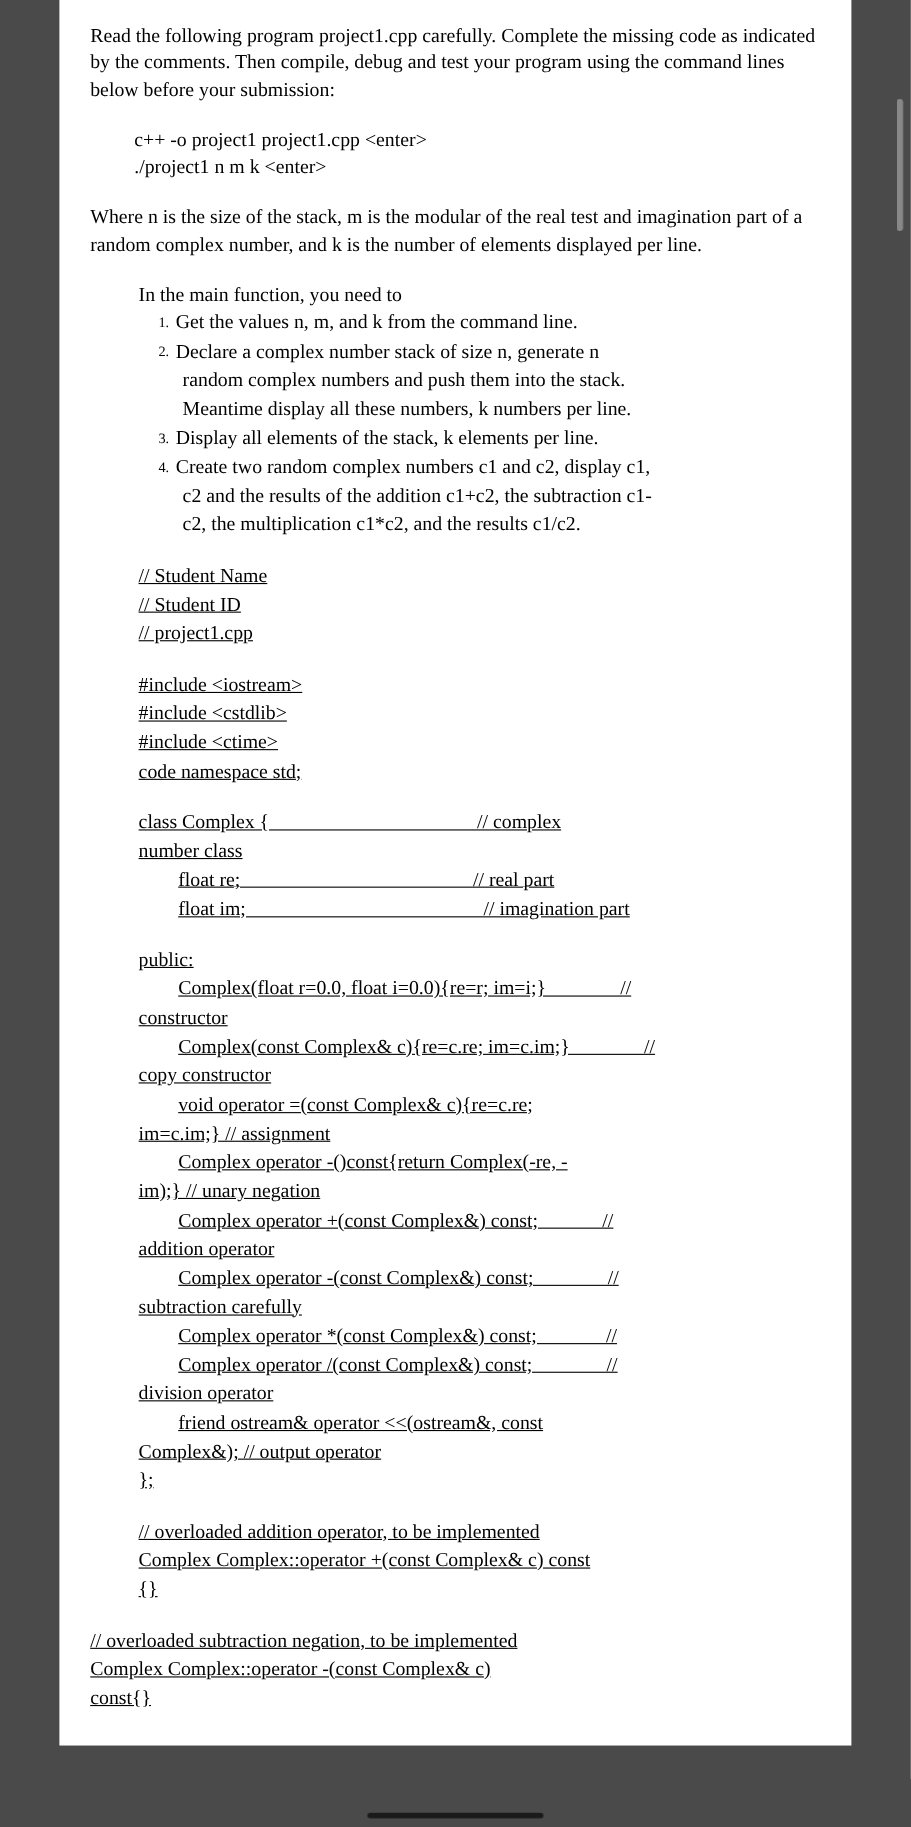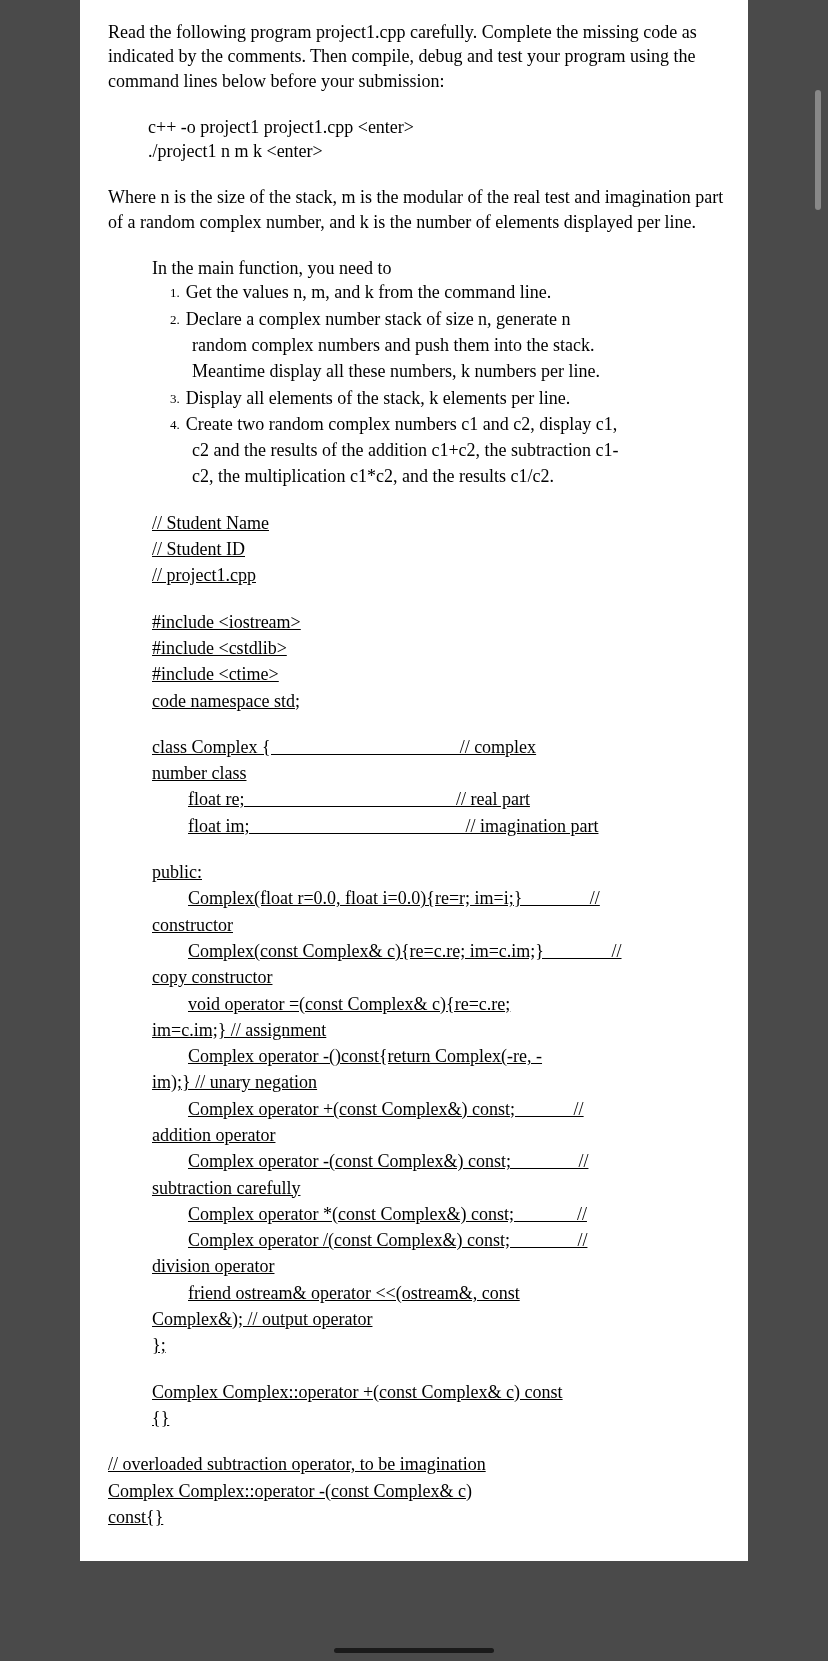--- a/index.html
+++ b/index.html
@@ -9,21 +9,21 @@
     }
     body {
       background-color: #4a4a4a;
       font-family: Georgia, 'Times New Roman', serif;
       display: flex;
       justify-content: center;
       padding: 0;
     }
     .page {
       background-color: #ffffff;
-      width: 668px;
+      width: 720px;
       padding: 20px 20px 30px 28px;
       color: #000000;
       font-size: 18px;
       line-height: 1.35;
     }
     .intro {
       margin-bottom: 22px;
     }
     .indent1 {
       padding-left: 40px;
@@ -145,26 +145,27 @@
     <div class="code-block-line">subtraction carefully</div>
     <div class="code-block-line code-indent1" style="white-space: pre;">Complex operator *(const Complex&amp;) const;              //</div>
     <div class="code-block-line code-indent1" style="white-space: pre;">Complex operator /(const Complex&amp;) const;               //</div>
     <div class="code-block-line">division operator</div>
     <div class="code-block-line code-indent1">friend ostream&amp; operator &lt;&lt;(ostream&amp;, const</div>
     <div class="code-block-line">Complex&amp;);   // output operator</div>
     <div class="code-block-line">};</div>
   </div>
 
   <div class="section">
+    <div class="code-block-line">// overloaded addition operator, to be implemented</div>
     <div class="code-block-line">Complex Complex::operator +(const Complex&amp; c) const</div>
     <div class="code-block-line">{}</div>
   </div>
 
   <div>
-    <div class="code-block-line">// overloaded subtraction operator, to be imagination</div>
+    <div class="code-block-line">// overloaded subtraction negation, to be implemented</div>
     <div class="code-block-line">Complex Complex::operator -(const Complex&amp; c)</div>
     <div class="code-block-line">const{}</div>
   </div>
 
 </div>
 
 <div class="scrollbar-track">
   <div class="scrollbar-thumb"></div>
 </div>
 

